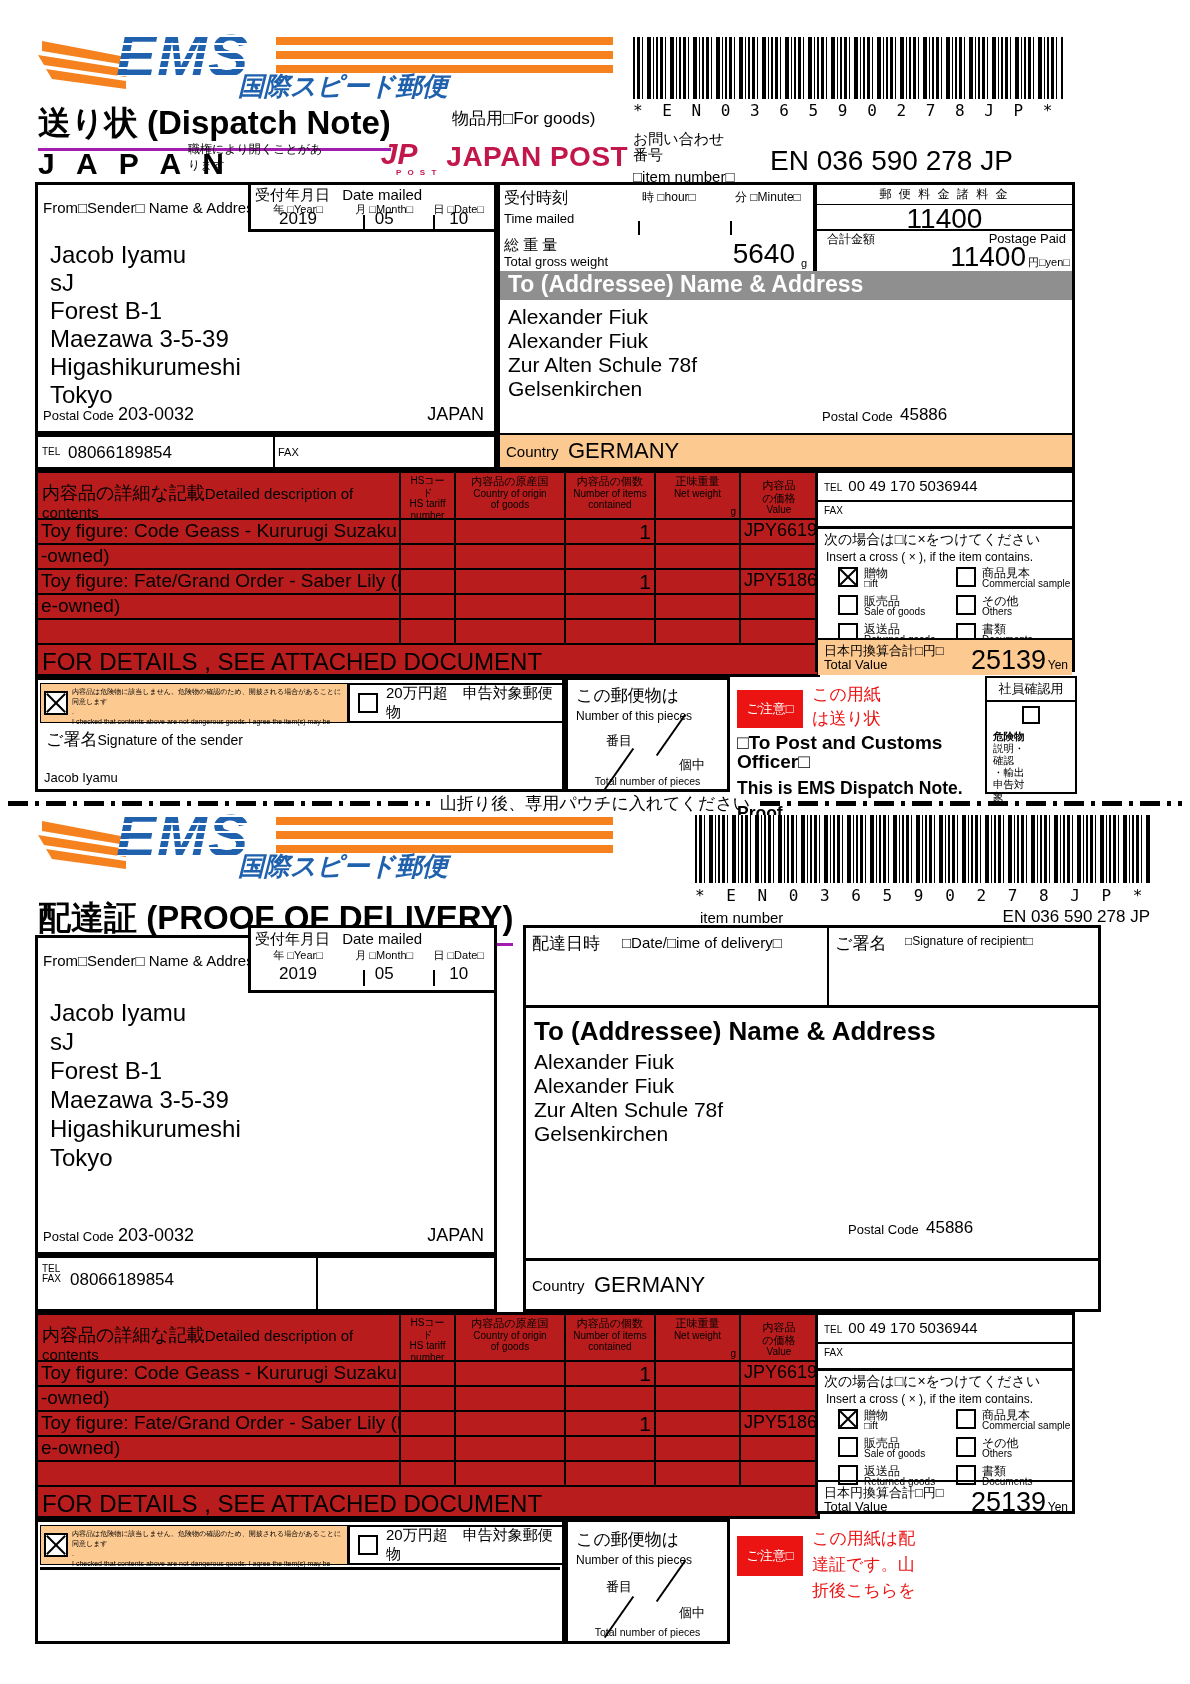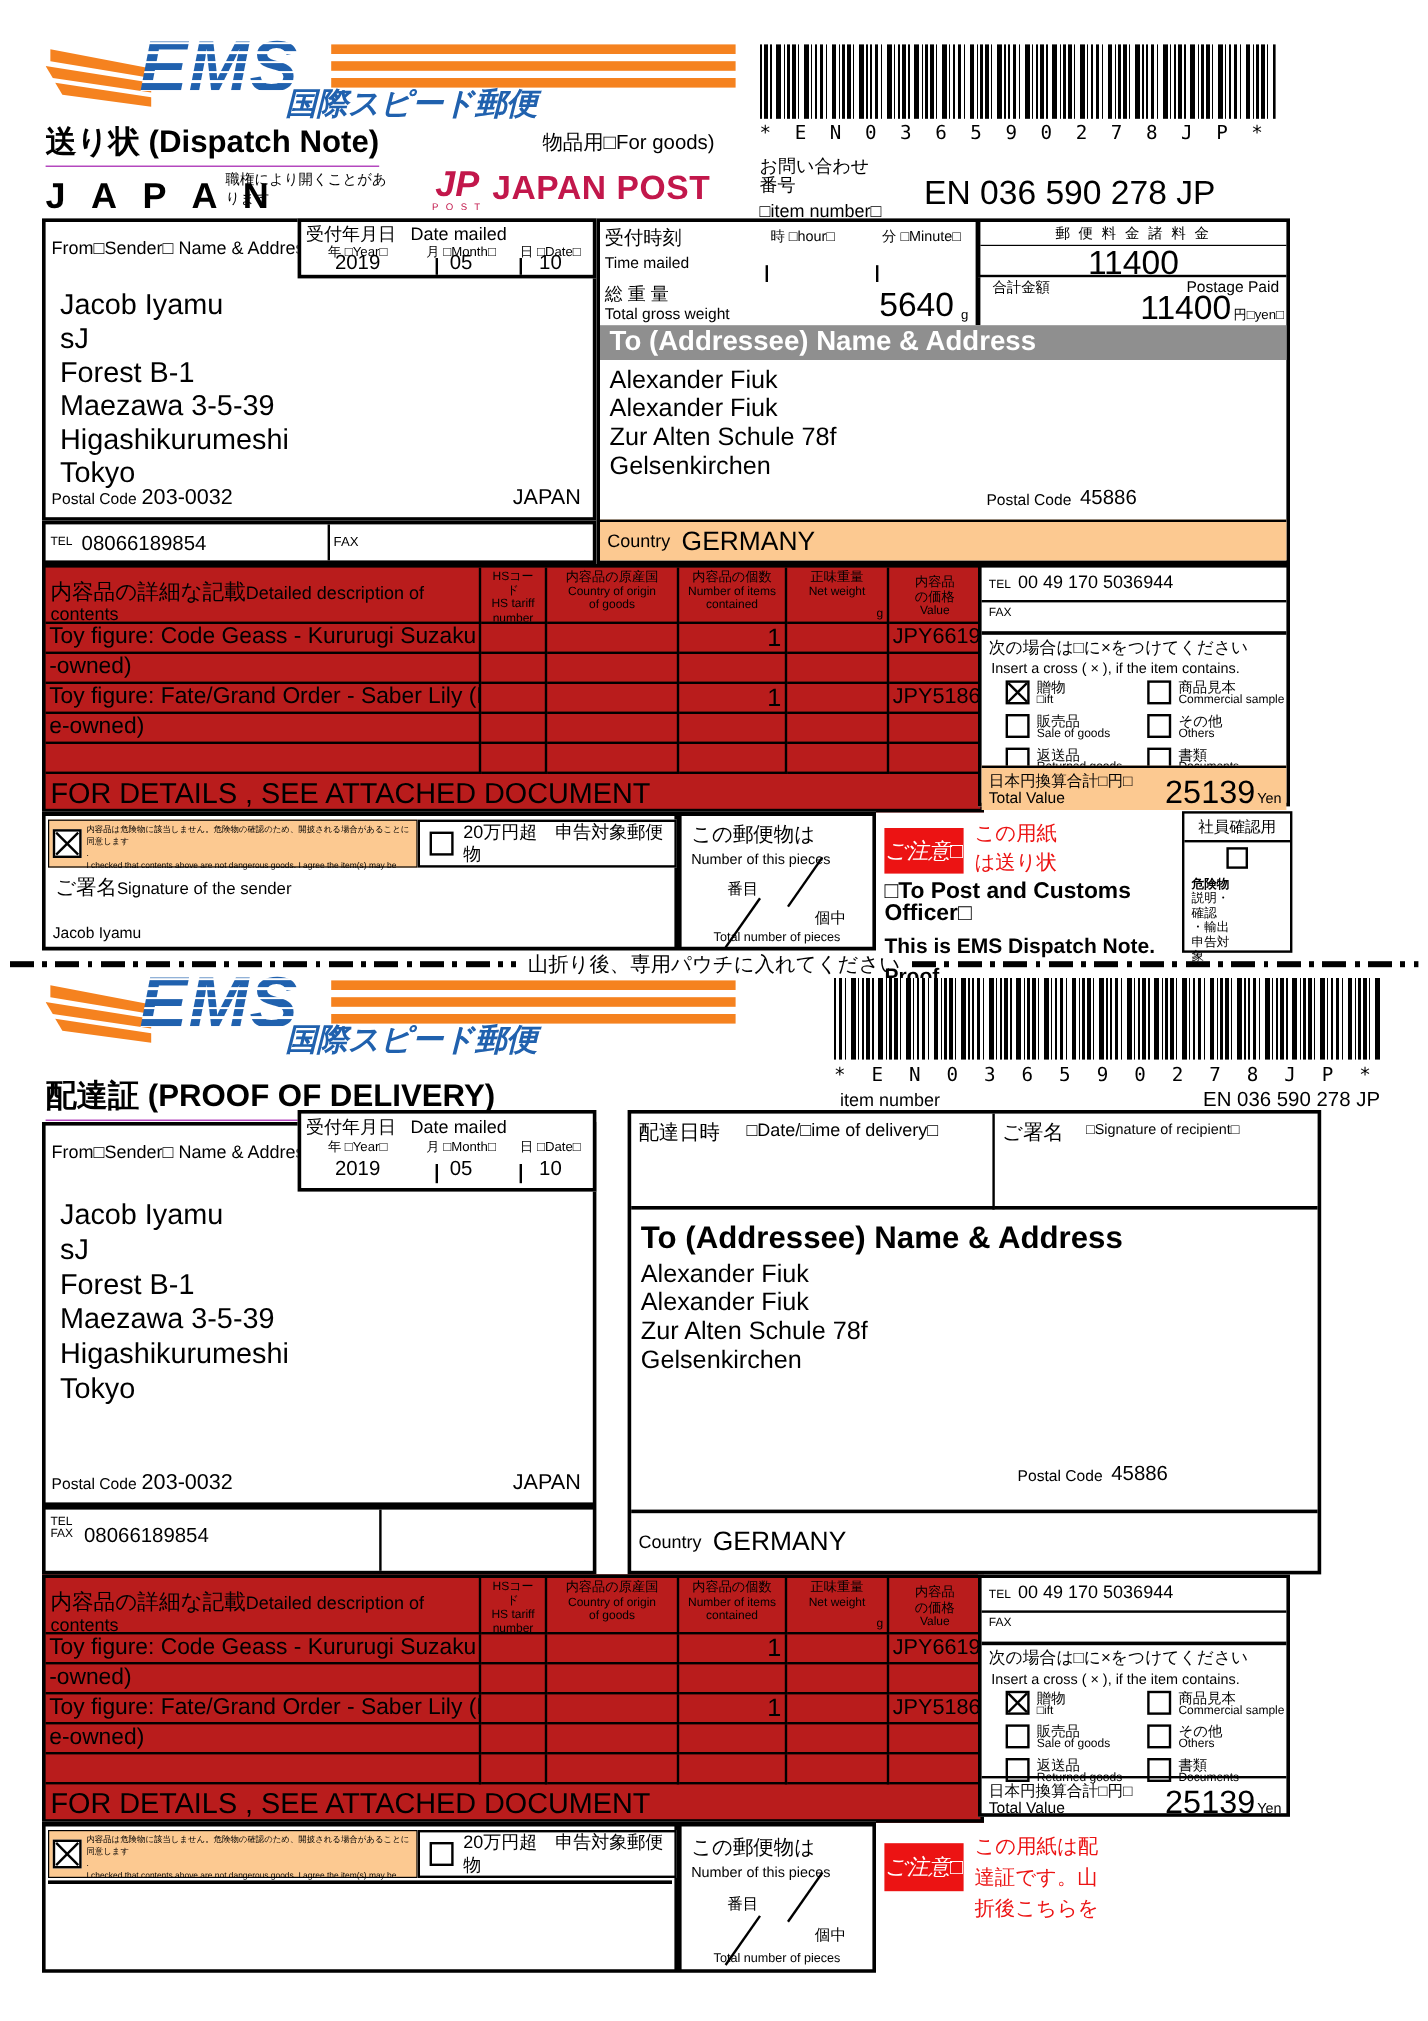--- a/index.html
+++ b/index.html
@@ -17,28 +17,28 @@
   .logo .wing { position:absolute; left:0; top:2px; }
   .logo .ems-text {
     position:absolute; left:78px; top:-14px; font-size:60px; font-weight:900;
     font-style:italic; color:var(--blue); letter-spacing:1px;
     background:repeating-linear-gradient(180deg,var(--blue) 0 6px,#fff 6px 8px);
     -webkit-background-clip:text; background-clip:text; -webkit-text-fill-color:transparent;
   }
   .logo .obar { position:absolute; left:238px; right:0; height:8px; background:var(--orange); }
   .logo .tagline { position:absolute; left:200px; top:34px; font-size:26px; font-style:italic; font-weight:bold; color:var(--blue); }
 
-  .f-title { font-weight:bold; font-size:26px; border-bottom:1px solid #a21caf; padding-bottom:2px; white-space:nowrap; }
+  .f-title { font-weight:bold; font-size:33px; border-bottom:3px solid #a21caf; padding-bottom:2px; white-space:nowrap; }
   .barcode { background:repeating-linear-gradient(90deg,#000 0 2px,#fff 2px 4px,#000 4px 7px,#fff 7px 9px,#000 9px 10px,#fff 10px 14px,#000 14px 18px,#fff 18px 20px,#000 20px 21px,#fff 21px 23px); }
   .bc-text { font-family:"DejaVu Sans Mono", monospace; font-size:16px; letter-spacing:5px; white-space:nowrap; }
 
   .jppost { display:flex; align-items:flex-start; gap:8px; color:var(--jpred); }
   .jp-mark { text-align:center; line-height:1; }
   .jp-mark .jp-big { font-size:30px; font-weight:900; font-style:italic; display:block; }
-  .jp-mark .jp-post { font-size:8px; font-weight:normal; letter-spacing:2px; display:block; }
+  .jp-mark .jp-post { font-size:8px; font-weight:bold; letter-spacing:2px; display:block;margin-left:36px; }
   .jp-name { font-size:28px; font-weight:800; letter-spacing:0.5px; margin-top:2px; }
 
   
   .bx { border:3px solid #000; background:#fff; }
   .bx2 { border:2px solid #000; background:#fff; }
   .lbl-s { font-size:13px; }
   .gray-bar { background:var(--graybar); color:#fff; font-weight:bold; font-size:23px; padding-left:8px; }
   .orange-bg { background:var(--cellorange); }
 
   
@@ -78,21 +78,21 @@
   .total-bar .tjp { position:absolute; left:6px; top:2px; font-size:13px; }
   .total-bar .ten { position:absolute; left:6px; bottom:3px; font-size:13px; }
   .total-bar .tv { position:absolute; right:26px; top:5px; font-size:27px; }
   .total-bar .ty { position:absolute; right:4px; bottom:3px; font-size:12px; }
 
   
   .decl { display:flex; gap:4px; padding:3px 2px 0 3px; border:1px solid #000; }
   .decl .dtxt { font-size:7px; line-height:1.45; }
   .over-box { display:flex; gap:8px; align-items:center; padding-left:8px; border:2px solid #000; background:#fff; font-size:15px; }
 
-  .red-badge { background:var(--attred); color:#fff; font-size:18px; display:flex; align-items:center; justify-content:center;font-style:italic; }
+  .red-badge { background:var(--attred); color:#fff; font-size:13px; display:flex; align-items:center; justify-content:center; }
   .red-txt { color:var(--attred); font-size:17px; line-height:24px; font-weight:500; }
 
   .slash { position:absolute; border-top:2px solid #000; transform:rotate(-55deg); }
   .vtick { position:absolute; border-left:2px solid #000; }
 
   .fold { display:flex; align-items:center; gap:10px; }
   .fold .dl { flex:1; height:5px; background:repeating-linear-gradient(90deg,#000 0 20px,transparent 20px 27px,#000 27px 31px,transparent 31px 38px); }
   .fold .ft { font-size:17px; }
 </style>
 </head>

